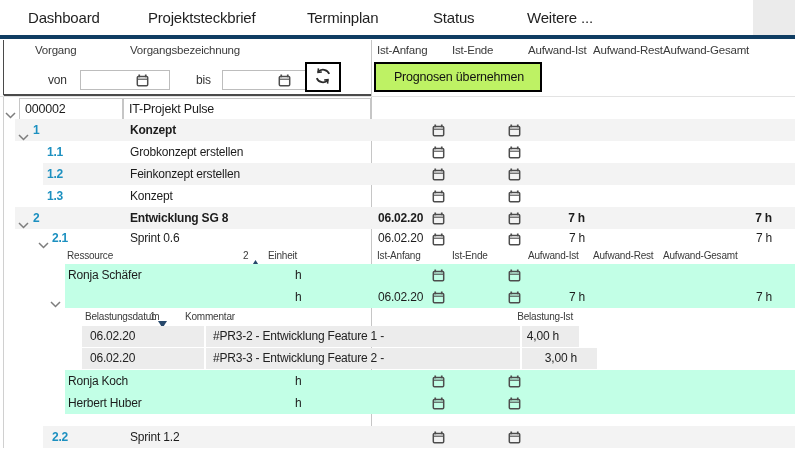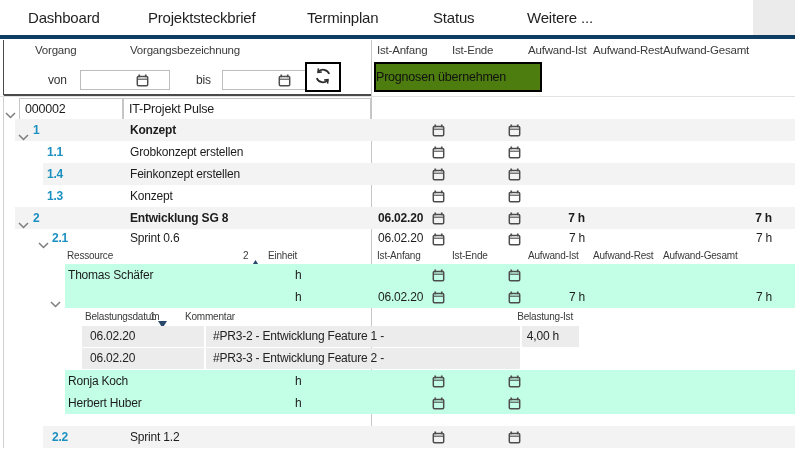--- a/index.html
+++ b/index.html
@@ -24,23 +24,23 @@
 
   .hcell{position:absolute;top:42px;height:16px;line-height:16px;font-size:11.5px;color:#3a3a3a;white-space:nowrap;}
 
   
   .flabel{position:absolute;top:70px;height:20px;line-height:20px;font-size:12px;color:#333;}
   .dateinput{position:absolute;top:70px;height:18px;width:68px;background:#fff;border:1px solid #bdbdbd;
              font-family:"Liberation Sans",sans-serif;font-size:12px;padding:0 16px 0 4px;box-sizing:content-box;}
   .cal-in-input{position:absolute;top:73px;}
   .refresh-btn{position:absolute;left:305px;top:62px;width:36px;height:30px;background:#fff;border:2px solid #000;
                box-sizing:border-box;display:flex;align-items:center;justify-content:center;cursor:pointer;}
-  .prognosen-btn{position:absolute;left:374px;top:62px;width:168px;height:30px;background:#4d7c0f;border:2px solid #000;
+  .prognosen-btn{position:absolute;left:374px;top:62px;width:168px;height:30px;background:#bef264;border:2px solid #000;
                box-sizing:border-box;font-family:"Liberation Sans",sans-serif;font-size:12.5px;color:#111;
-               text-align:left;padding-left:0;cursor:pointer;letter-spacing:-0.2px;}
+               text-align:center;padding-left:8px;cursor:pointer;letter-spacing:-0.2px;}
 
   
   .row{position:absolute;left:0;width:795px;}
   .bg{position:absolute;top:0;bottom:0;right:0;}
   .bg-gray{background:#f3f3f3;}
   .bg-green{background:#c2ffe6;}
   .cell{position:absolute;top:0;font-size:12px;white-space:nowrap;color:#1c1c1c;}
   .num{font-weight:bold;color:#1c90c0;}
   .b{font-weight:bold;}
   .chev{position:absolute;}
@@ -155,21 +155,21 @@
         </svg></span>
     <span class="cal" style="left:508px;top:4px"><svg width="13" height="13" viewBox="0 0 14 14">
           <path d="M3.5 0.5v3 M10.5 0.5v3" stroke="#4d4d4d" stroke-width="1.8" fill="none"></path>
           <rect x="1.4" y="2.6" width="11.2" height="10" rx="1.2" fill="none" stroke="#4d4d4d" stroke-width="1.6"></rect>
           <path d="M1.8 5.6h10.4" stroke="#4d4d4d" stroke-width="1.2"></path>
         </svg></span>
   </div>
 
   <div class="row" style="top:163px;height:22px">
     <div class="bg bg-gray" style="left:43px"></div>
-    <span class="cell num" style="left:47px;line-height:22px">1.4</span>
+    <span class="cell num" style="left:47px;line-height:22px">1.2</span>
     <span class="cell" style="left:130px;line-height:22px">Feinkonzept erstellen</span>
     <span class="cal" style="left:432px;top:4px"><svg width="13" height="13" viewBox="0 0 14 14">
           <path d="M3.5 0.5v3 M10.5 0.5v3" stroke="#4d4d4d" stroke-width="1.8" fill="none"></path>
           <rect x="1.4" y="2.6" width="11.2" height="10" rx="1.2" fill="none" stroke="#4d4d4d" stroke-width="1.6"></rect>
           <path d="M1.8 5.6h10.4" stroke="#4d4d4d" stroke-width="1.2"></path>
         </svg></span>
     <span class="cal" style="left:508px;top:4px"><svg width="13" height="13" viewBox="0 0 14 14">
           <path d="M3.5 0.5v3 M10.5 0.5v3" stroke="#4d4d4d" stroke-width="1.8" fill="none"></path>
           <rect x="1.4" y="2.6" width="11.2" height="10" rx="1.2" fill="none" stroke="#4d4d4d" stroke-width="1.6"></rect>
           <path d="M1.8 5.6h10.4" stroke="#4d4d4d" stroke-width="1.2"></path>
@@ -249,21 +249,21 @@
     <span class="subhead" style="left:268px;line-height:16px">Einheit</span>
     <span class="subhead" style="left:377px;line-height:16px">Ist-Anfang</span>
     <span class="subhead" style="left:452px;line-height:16px">Ist-Ende</span>
     <span class="subhead" style="left:528px;line-height:16px">Aufwand-Ist</span>
     <span class="subhead" style="left:593px;line-height:16px">Aufwand-Rest</span>
     <span class="subhead" style="left:663px;line-height:16px">Aufwand-Gesamt</span>
   </div>
 
   <div class="row" style="top:264px;height:22px">
     <div class="bg bg-green" style="left:65px"></div>
-    <span class="cell" style="left:68px;line-height:22px">Thomas Schäfer</span>
+    <span class="cell" style="left:68px;line-height:22px">Ronja Schäfer</span>
     <span class="cell" style="left:295px;line-height:22px">h</span>
     <span class="cal" style="left:432px;top:4px"><svg width="13" height="13" viewBox="0 0 14 14">
           <path d="M3.5 0.5v3 M10.5 0.5v3" stroke="#4d4d4d" stroke-width="1.8" fill="none"></path>
           <rect x="1.4" y="2.6" width="11.2" height="10" rx="1.2" fill="none" stroke="#4d4d4d" stroke-width="1.6"></rect>
           <path d="M1.8 5.6h10.4" stroke="#4d4d4d" stroke-width="1.2"></path>
         </svg></span>
     <span class="cal" style="left:508px;top:4px"><svg width="13" height="13" viewBox="0 0 14 14">
           <path d="M3.5 0.5v3 M10.5 0.5v3" stroke="#4d4d4d" stroke-width="1.8" fill="none"></path>
           <rect x="1.4" y="2.6" width="11.2" height="10" rx="1.2" fill="none" stroke="#4d4d4d" stroke-width="1.6"></rect>
           <path d="M1.8 5.6h10.4" stroke="#4d4d4d" stroke-width="1.2"></path>
@@ -317,20 +317,23 @@
     </div>
   </div>
 
   <div class="row" style="top:348px;height:21px">
     <div class="graycell" style="left:82px;width:122px">
       <span class="txt" style="left:8px">06.02.20</span>
     </div>
     <div class="graycell" style="left:206px;width:314px">
       <span class="txt" style="left:7px">#PR3-3 - Entwicklung Feature 2 -</span>
     </div>
+    <div class="graycell" style="left:522px;width:75px">
+      <span class="txt" style="right:20px">3,00 h</span>
+    </div>
   </div>
 
   <div class="row" style="top:370px;height:22px">
     <div class="bg bg-green" style="left:65px"></div>
     <span class="cell" style="left:68px;line-height:22px">Ronja Koch</span>
     <span class="cell" style="left:295px;line-height:22px">h</span>
     <span class="cal" style="left:432px;top:4px"><svg width="13" height="13" viewBox="0 0 14 14">
           <path d="M3.5 0.5v3 M10.5 0.5v3" stroke="#4d4d4d" stroke-width="1.8" fill="none"></path>
           <rect x="1.4" y="2.6" width="11.2" height="10" rx="1.2" fill="none" stroke="#4d4d4d" stroke-width="1.6"></rect>
           <path d="M1.8 5.6h10.4" stroke="#4d4d4d" stroke-width="1.2"></path>

